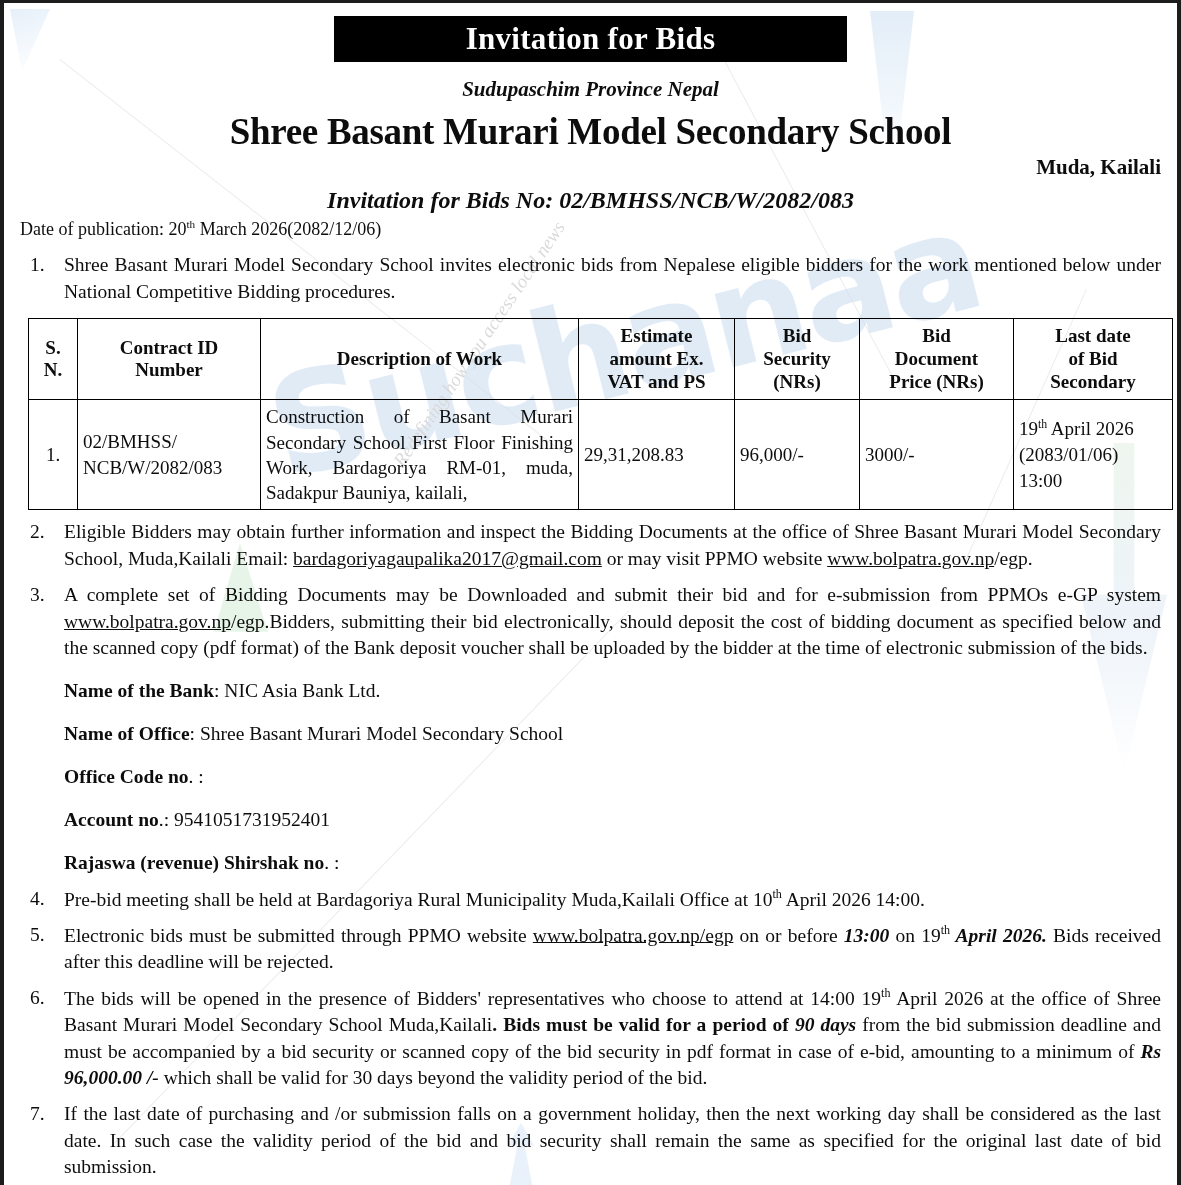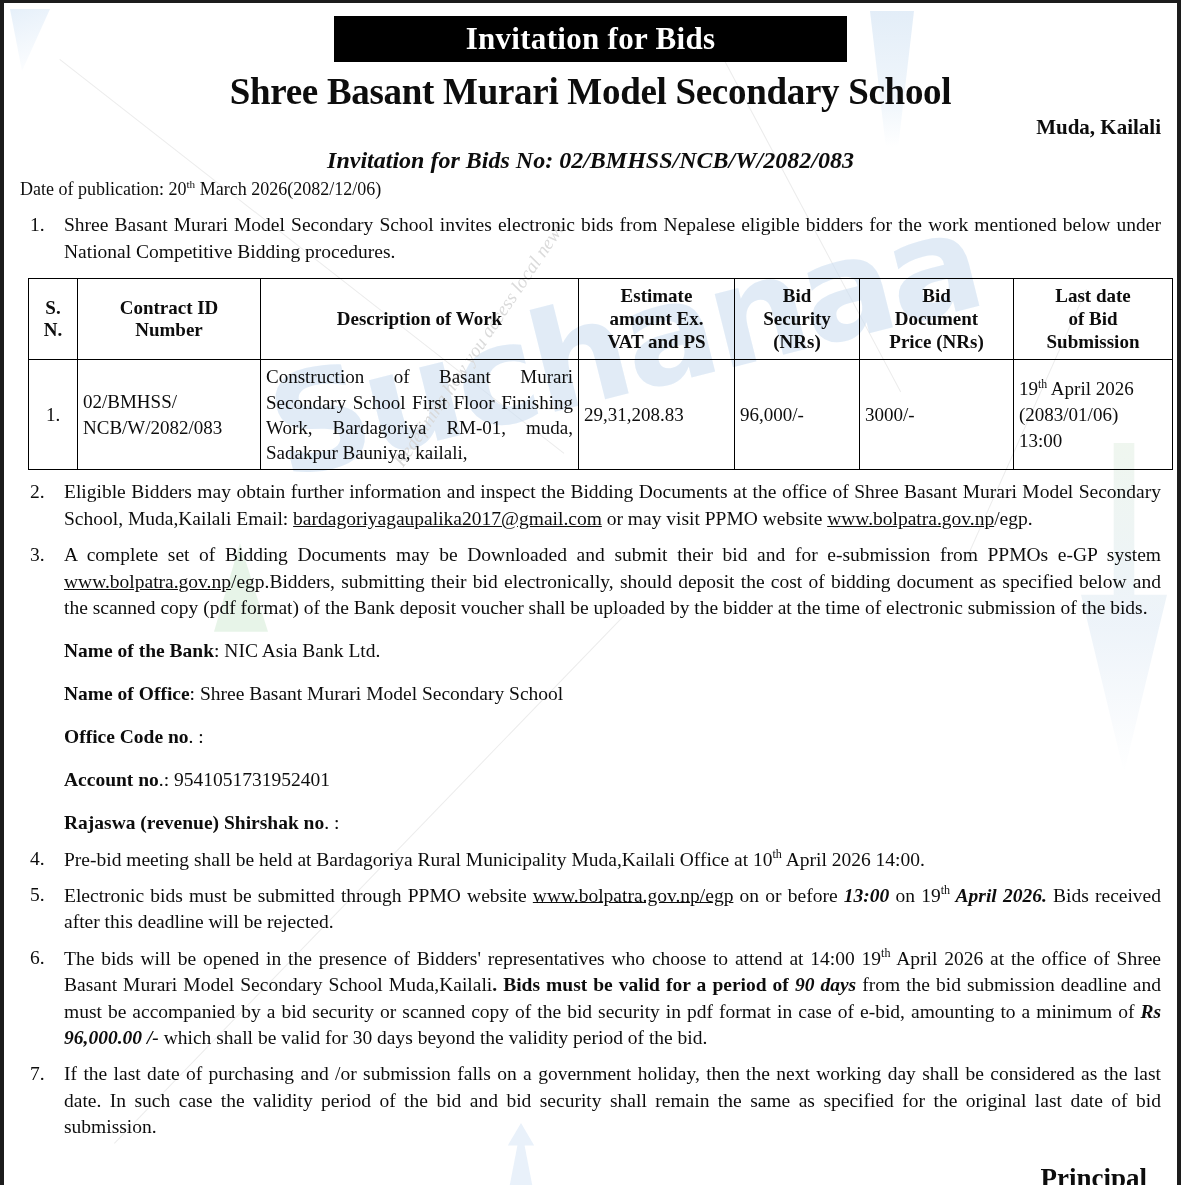--- a/index.html
+++ b/index.html
@@ -178,20 +178,21 @@
     <div class="wm-word">Suchanaa</div>
     <div class="wm-tag">Redefining how you access local news</div>
   </div>
 
   <div class="content">
 
     <div class="banner">
       <span class="banner-text">Invitation for Bids</span>
     </div>
 
+    <div class="prov">Sudupaschim Province Nepal</div>
     <div class="school">Shree Basant Murari Model Secondary School</div>
     <div class="place">Muda, Kailali</div>
     <div class="ifbno">Invitation for Bids No: 02/BMHSS/NCB/W/2082/083</div>
     <div class="pubdate">
       <span>Date of publication: 20</span><sup>th</sup><span> March 2026(2082/12/06)</span>
     </div>
 
     <div class="clause first">
       <span class="num">1.</span><span>Shree Basant Murari Model Secondary School invites electronic bids from Nepalese eligible bidders for the work mentioned below under National Competitive Bidding procedures.</span>
     </div>
@@ -219,21 +220,21 @@
           <div>(NRs)</div>
         </th>
         <th class="th-doc">
           <div>Bid</div>
           <div>Document</div>
           <div>Price (NRs)</div>
         </th>
         <th class="th-last">
           <div>Last date</div>
           <div>of Bid</div>
-          <div>Submission</div>
+          <div>Secondary</div>
         </th>
       </tr>
       <tr class="drow">
         <td class="sn">1.</td>
         <td class="cid">
           <div>02/BMHSS/</div>
           <div>NCB/W/2082/083</div>
         </td>
         <td class="desc">Construction of Basant Murari Secondary School First Floor Finishing Work, Bardagoriya RM-01, muda, Sadakpur Bauniya, kailali,</td>
         <td class="num-cell">29,31,208.83</td>

